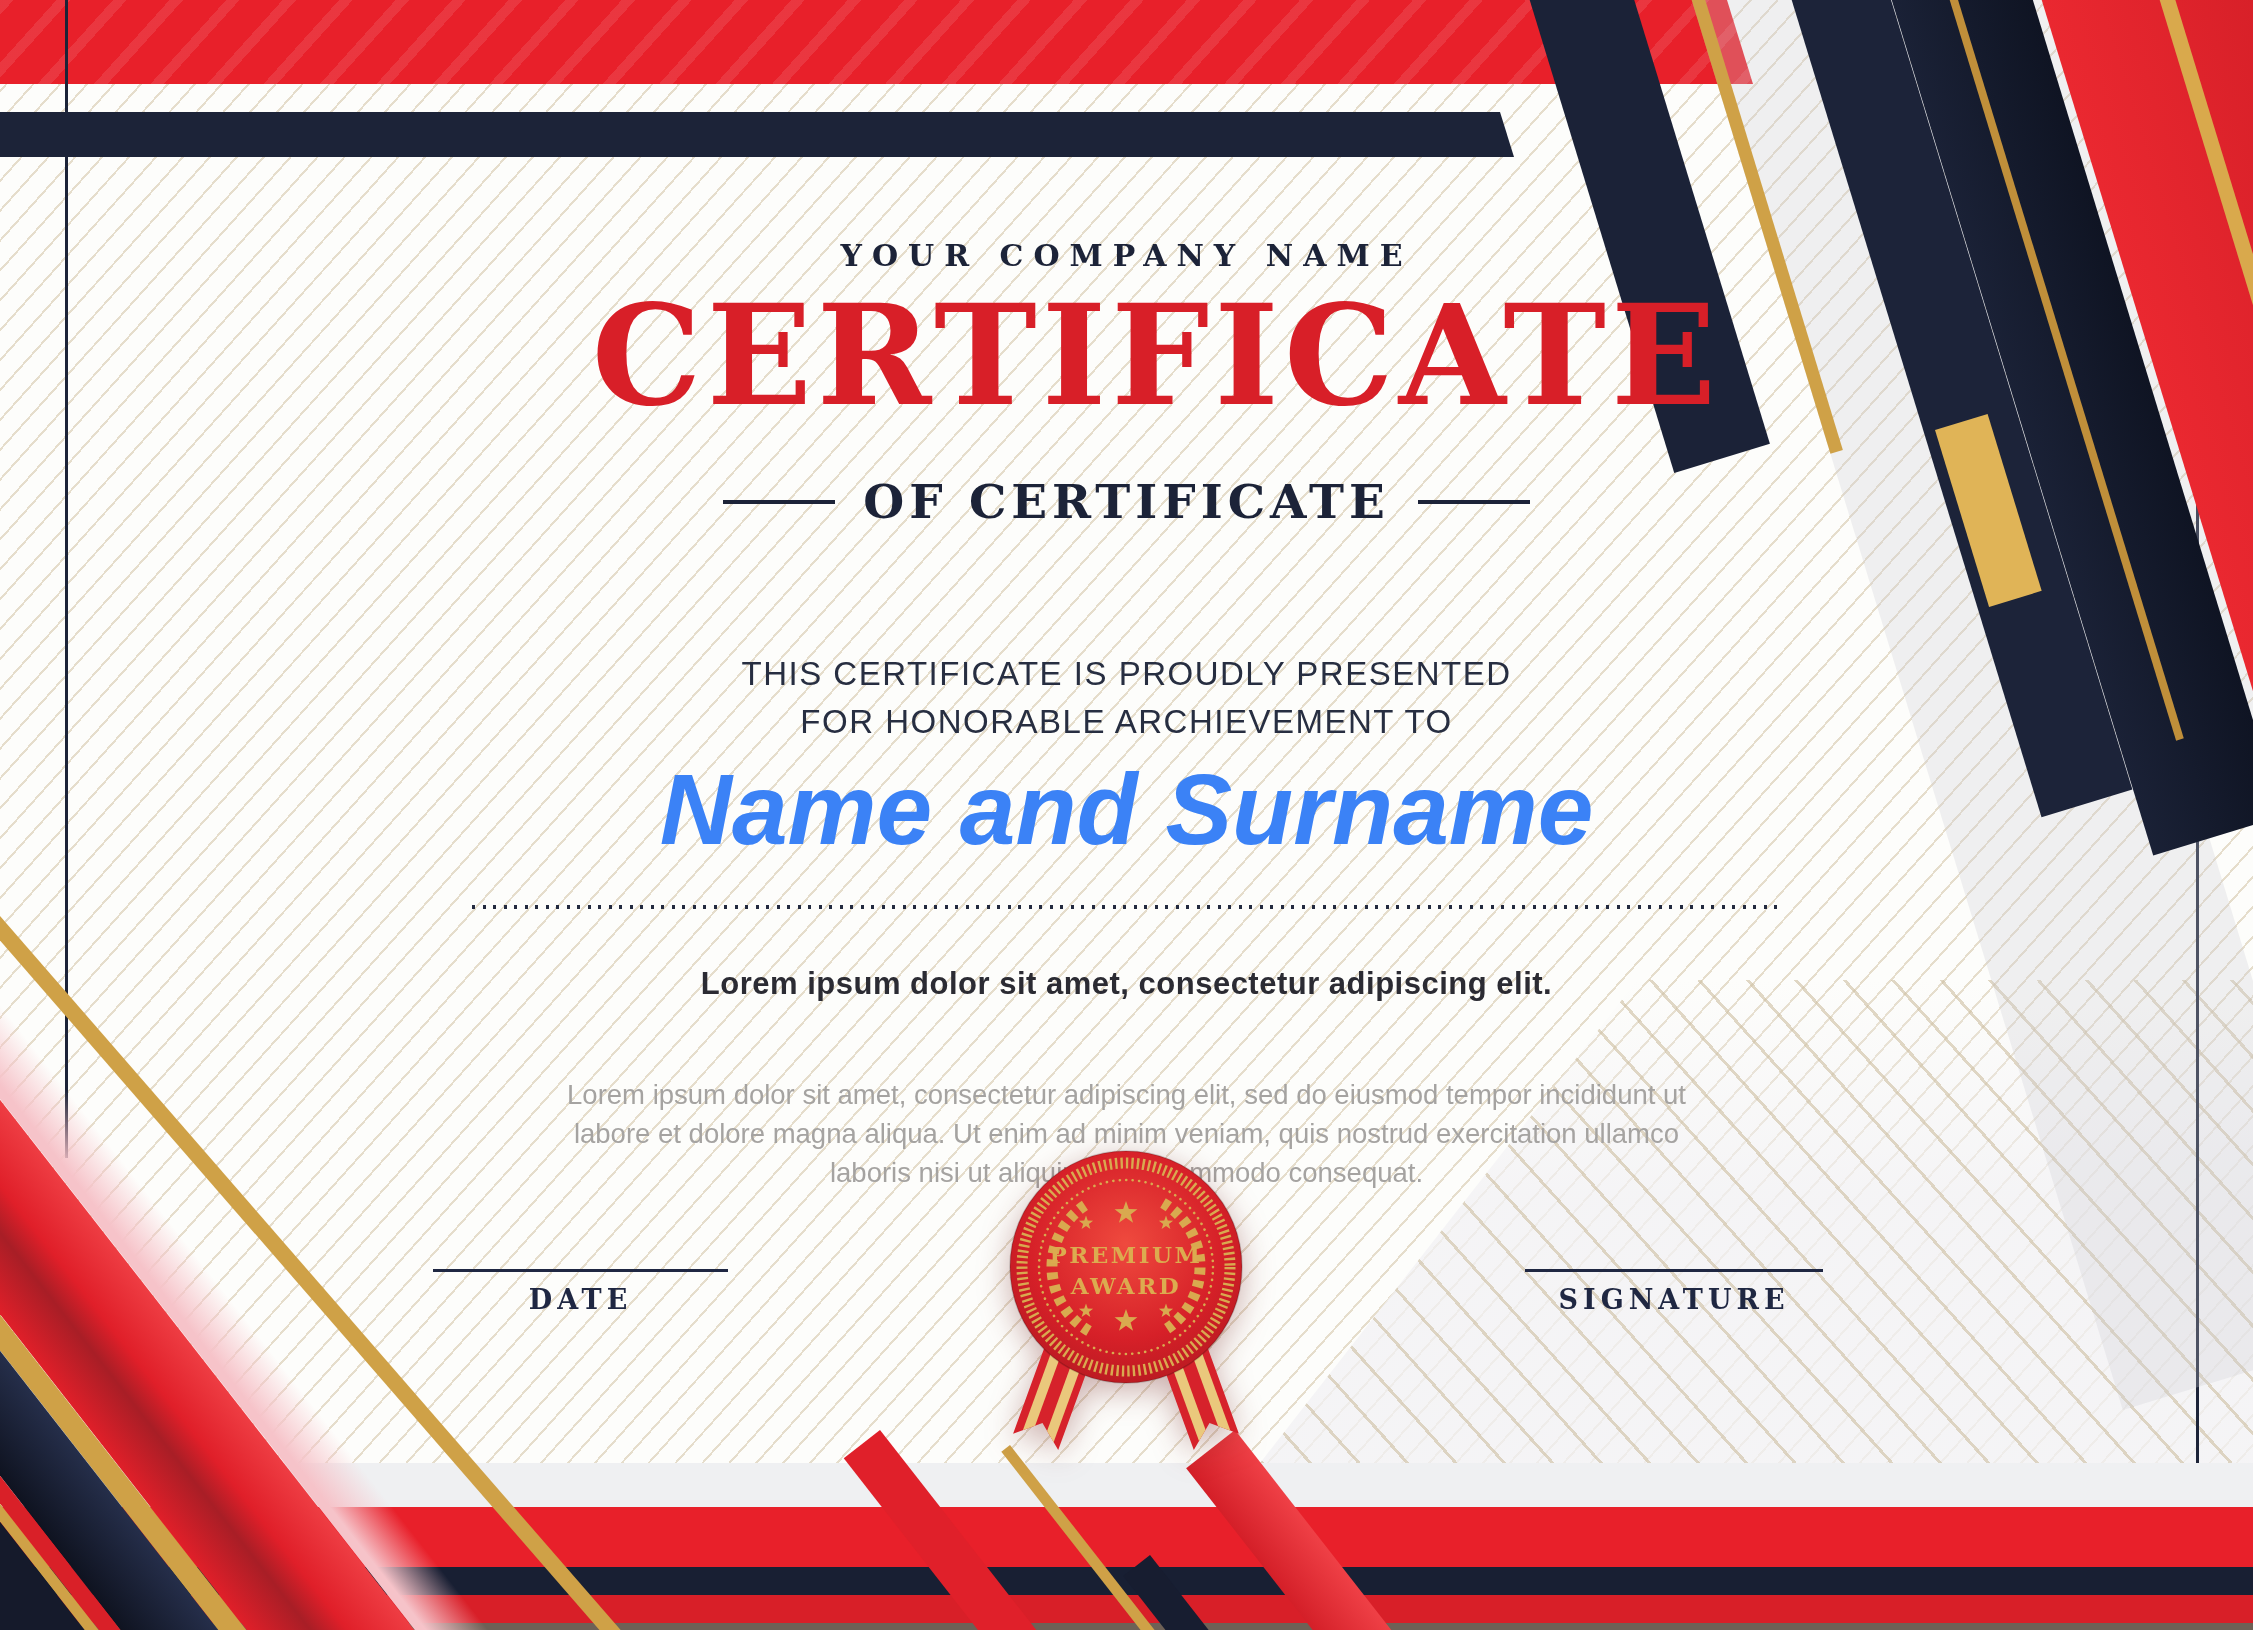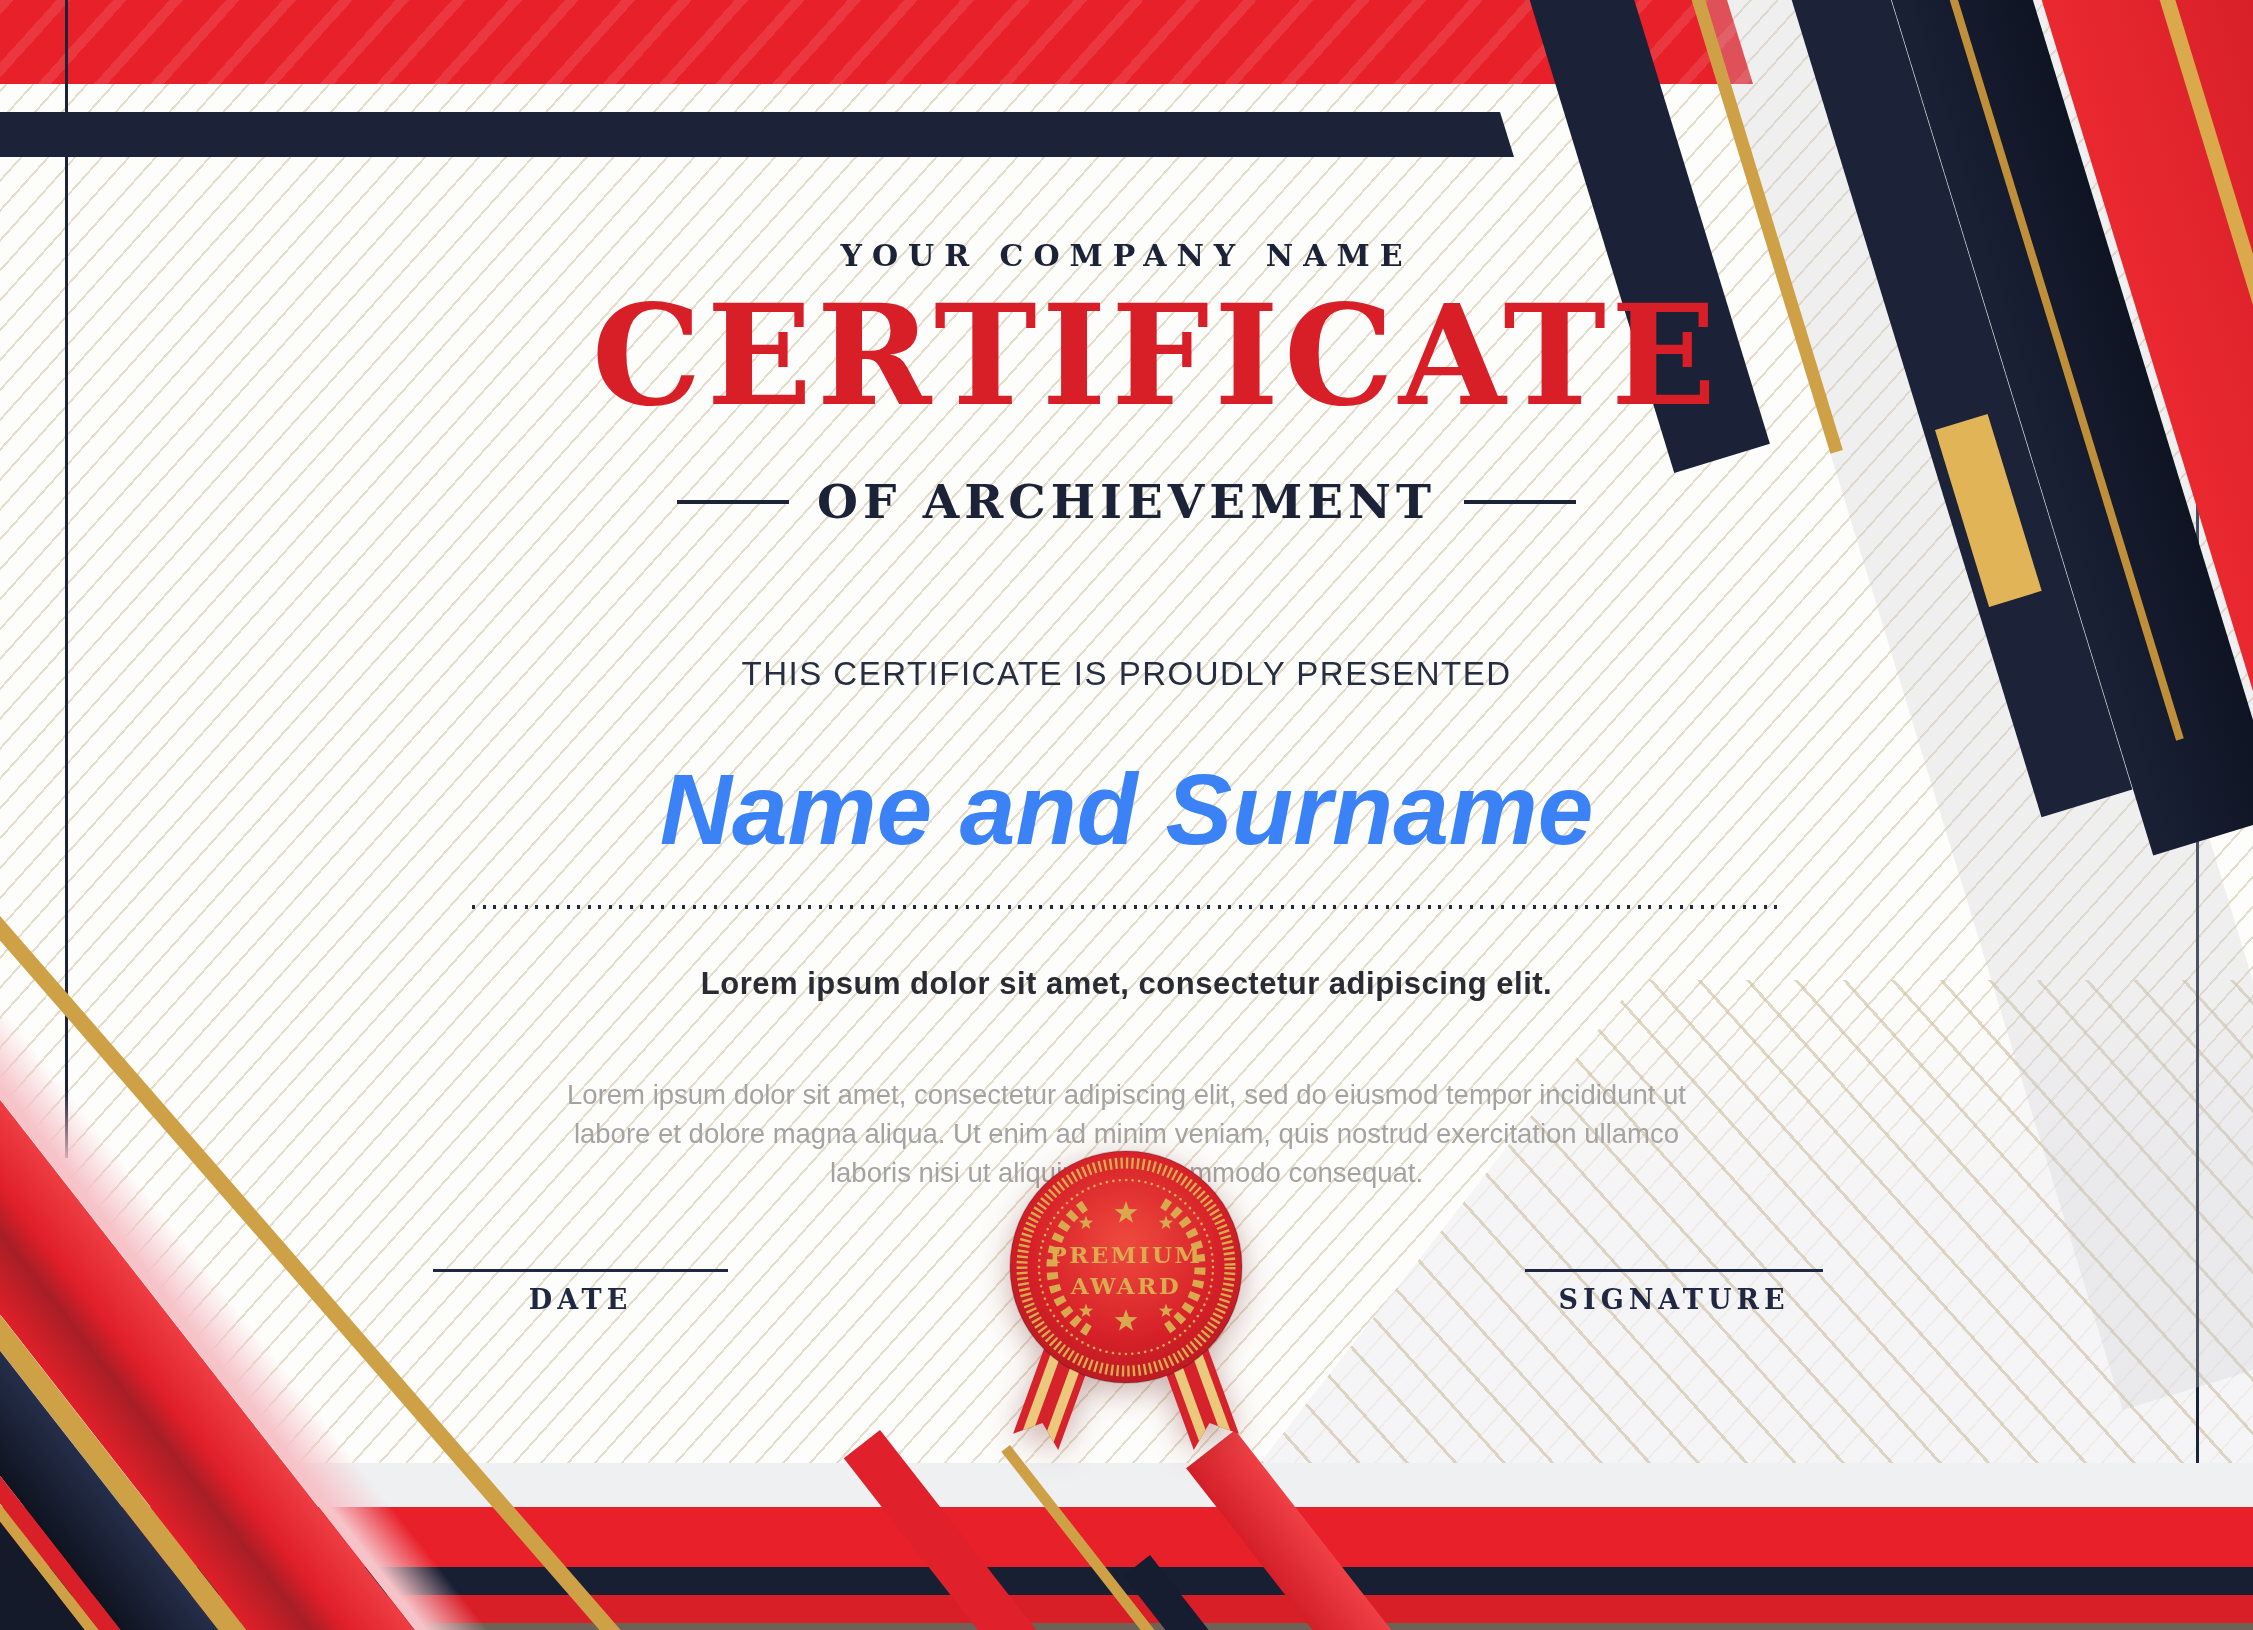--- a/index.html
+++ b/index.html
@@ -101,25 +101,26 @@
     <div class="stripe bl" style="left:880px;  top:1430px; width:320px; height:46px; background:#e0202a;"></div>
     <div class="stripe bl" style="left:1010px; top:1445px; width:240px; height:11px; background:var(--gold);"></div>
     <div class="stripe bl" style="left:1150px; top:1555px; width:200px; height:34px; background:#171d30;"></div>
     <div class="stripe bl" style="left:1235px; top:1430px; width:300px; height:62px; background:linear-gradient(to bottom,#ef4046,#d41f28);"></div>
   </div>
 
   <div class="centercol" id="company">YOUR COMPANY NAME</div>
   <div class="centercol" id="title">CERTIFICATE</div>
   <div class="centercol" id="subtitle-row">
     <span class="subdash"></span>
-    <span id="subtitle">OF ARCHIEVEMENT</span>
+    <span id="subtitle">OF CERTIFICATE</span>
     <span class="subdash"></span>
   </div>
   <div class="centercol" id="presented">
     <div>THIS CERTIFICATE IS PROUDLY PRESENTED</div>
+    <div>FOR HONORABLE ARCHIEVEMENT TO</div>
   </div>
   <div class="centercol" id="recipient">Name and Surname</div>
   <div id="dotline"></div>
   <div class="centercol" id="lead">Lorem ipsum dolor sit amet, consectetur adipiscing elit.</div>
   <div id="para">Lorem ipsum dolor sit amet, consectetur adipiscing elit, sed do eiusmod tempor incididunt ut labore et dolore magna aliqua. Ut enim ad minim veniam, quis nostrud exercitation ullamco laboris nisi ut aliquip ex ea commodo consequat.</div>
 
   <div class="sigblock" style="left:433px; width:295px;">
     <div class="sigline"></div>
     <div class="siglabel">DATE</div>
   </div>

